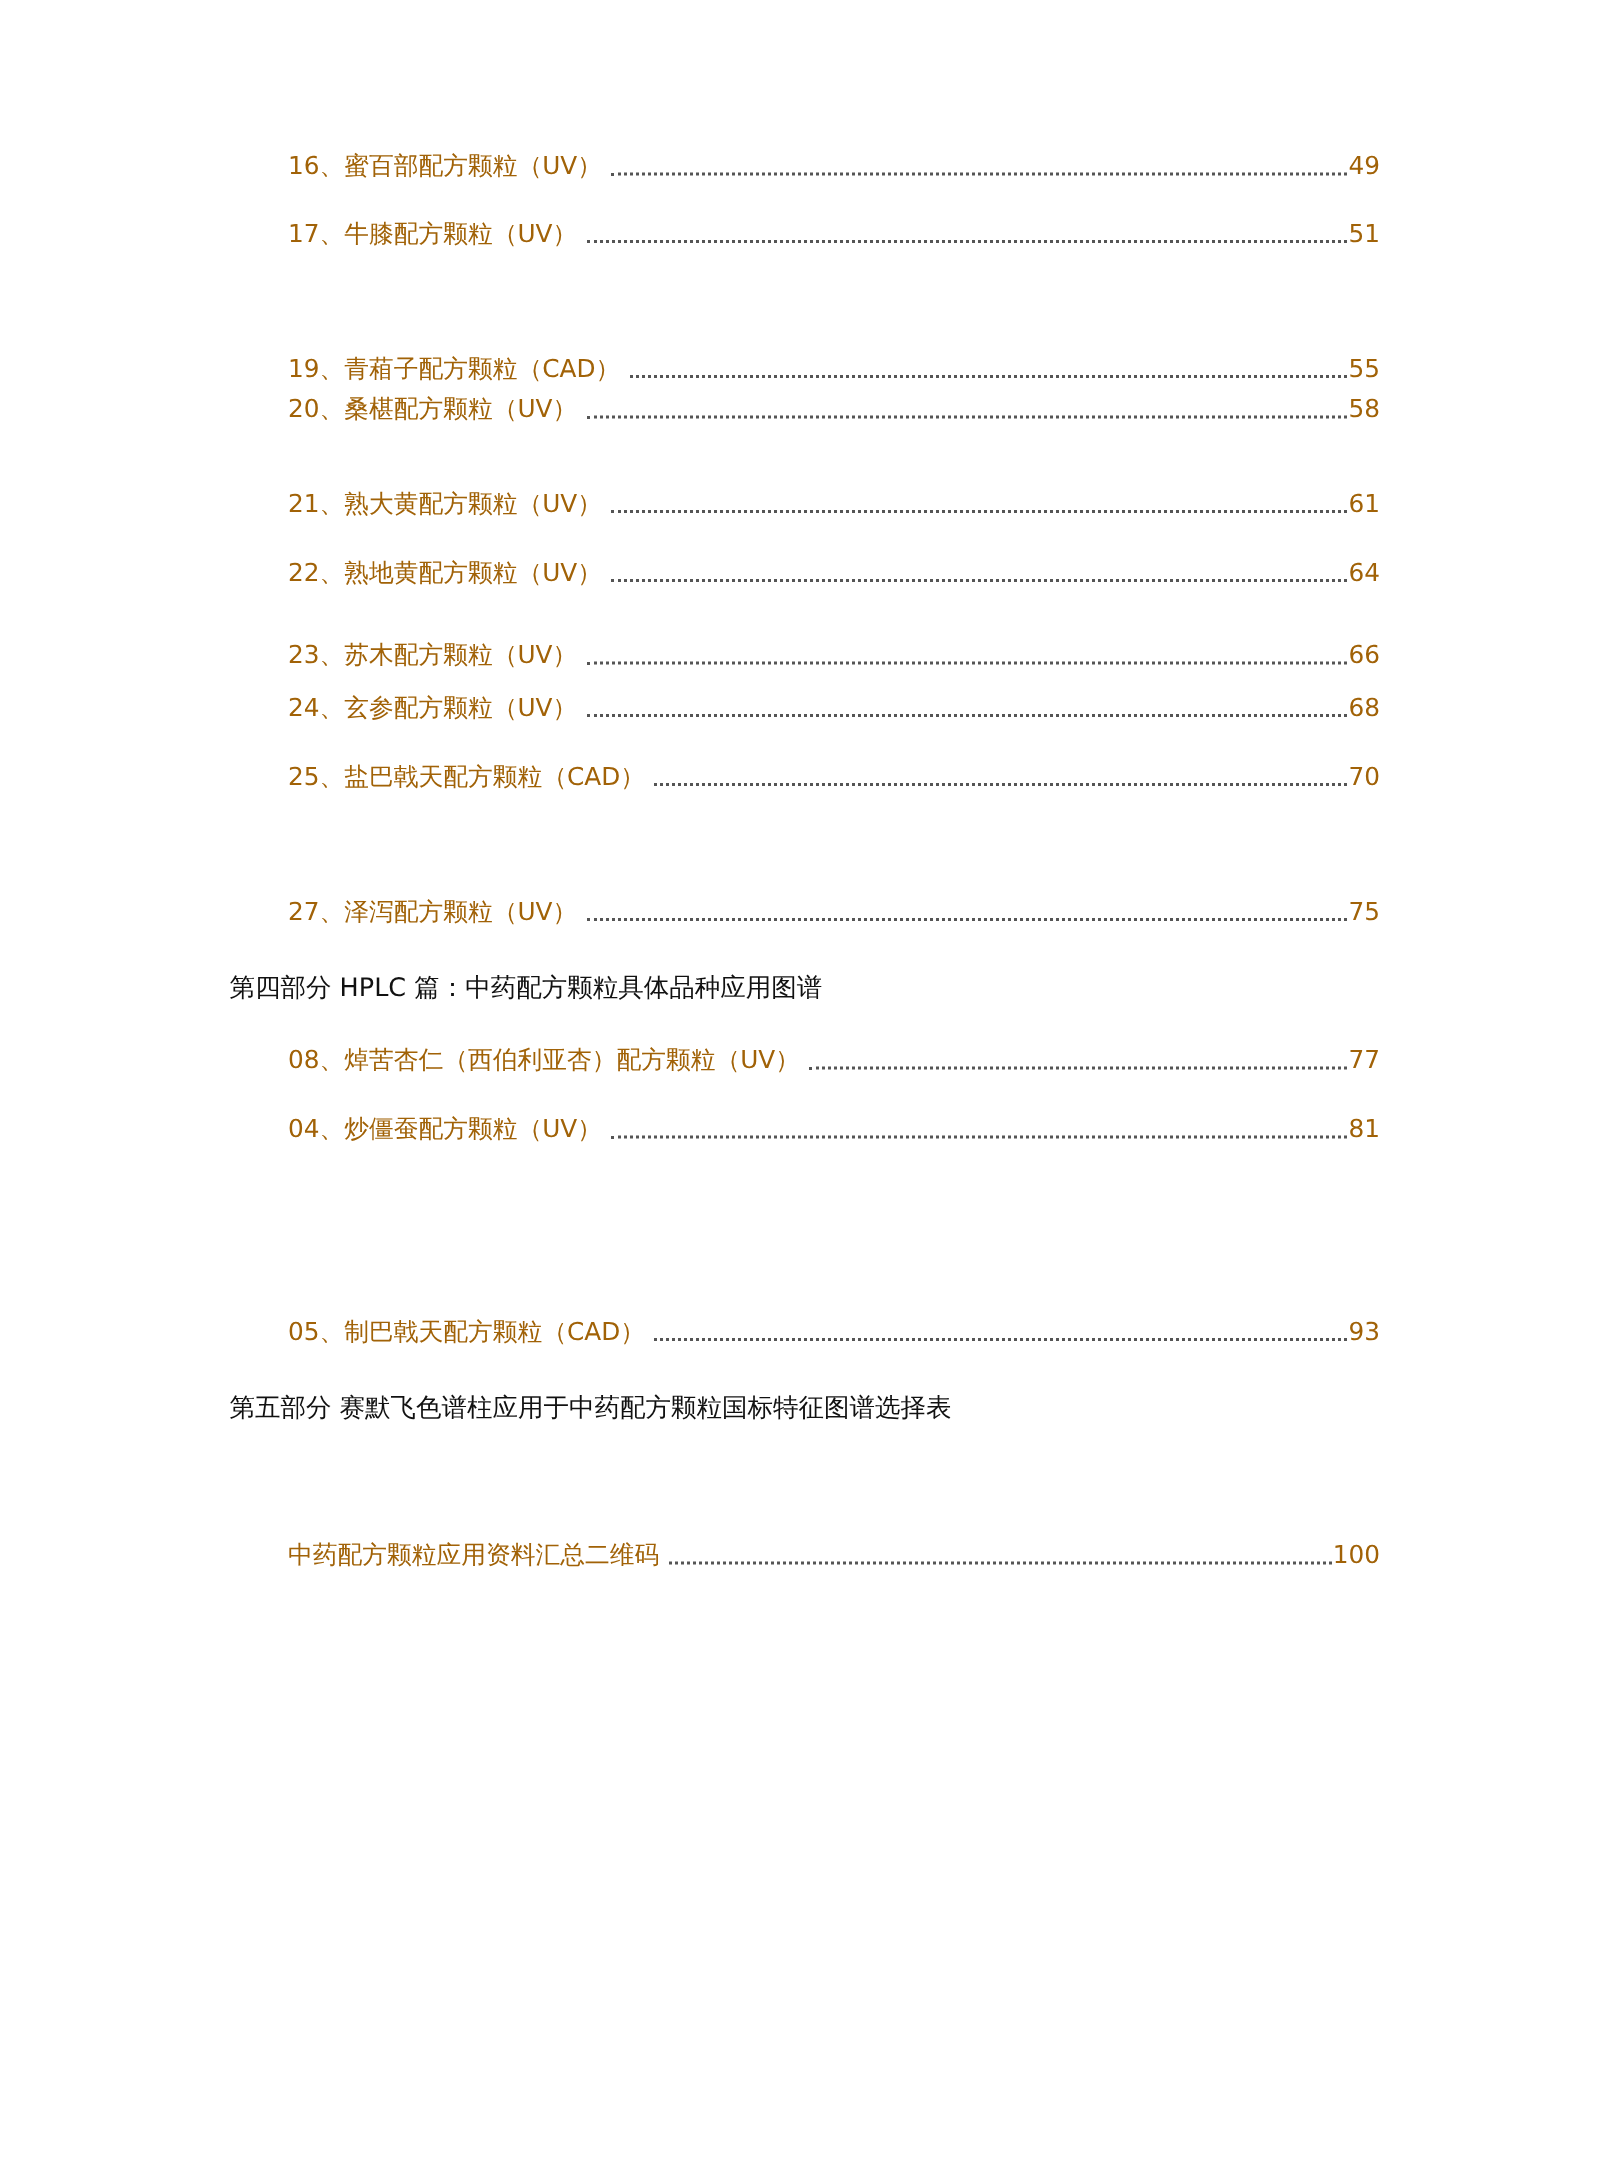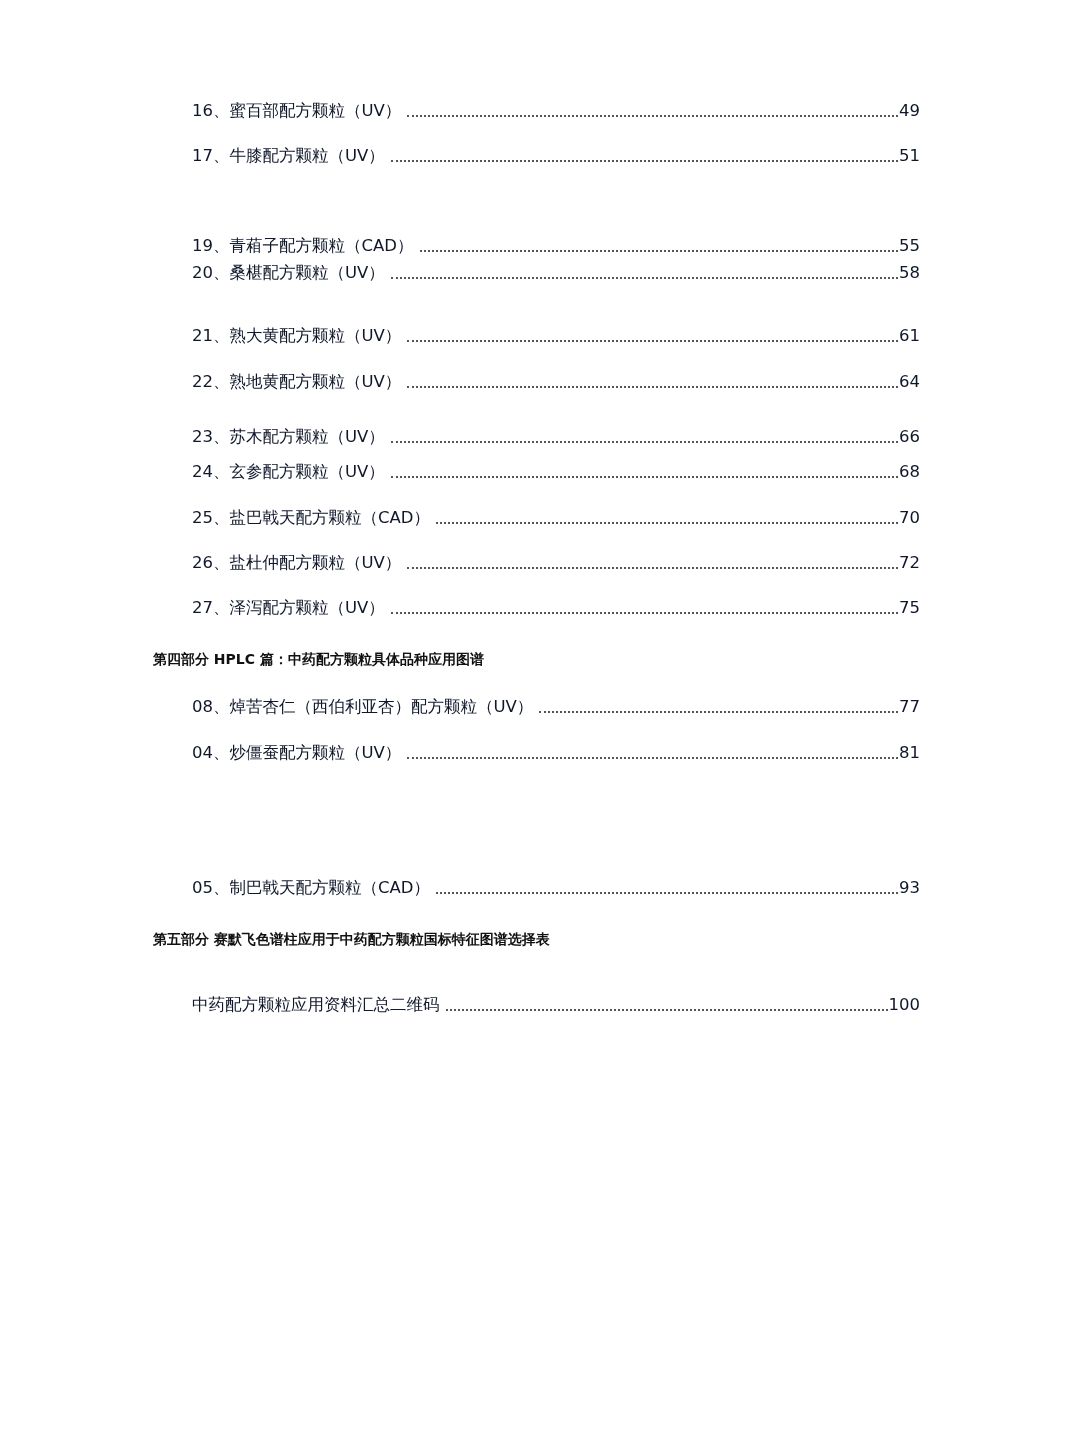--- a/index.html
+++ b/index.html
@@ -1,24 +1,24 @@
 <!DOCTYPE html>
 <html><head>
 <meta charset="utf-8">
 <style>
   html, body { margin: 0; padding: 0; background: #ffffff; }
   body { width: 1080px; height: 1440px; position: relative; overflow: hidden;
          font-family: "DejaVu Sans", "Liberation Sans", sans-serif; color: #333333; }
   .page { position: absolute; left: 0; top: 0; width: 1080px; height: 1440px; }
   .entry { position: absolute; left: 192px; width: 728px; height: 26px;
-           display: flex; align-items: flex-end; font-size: 16.5px; line-height: 26px; color: #0f172a; }
+           display: flex; align-items: flex-end; font-size: 16.5px; line-height: 26px; color: #a16207; }
   .entry .label { white-space: nowrap; flex: 0 0 auto; padding-right: 6px; }
   .entry .leader { flex: 1 1 auto; height: 0; border-bottom: 2px dotted #555; margin-bottom: 7px; }
   .entry .pg { flex: 0 0 auto; white-space: nowrap; padding-left: 1px; }
-  .heading { position: absolute; left: 153px; font-size: 14px; font-weight: bold; color: #111;
+  .heading { position: absolute; left: 153px; font-size: 17px; font-weight: normal; color: #111;
              white-space: nowrap; line-height: 26px; }
 </style>
 </head>
 <body>
 
 <div class="page">
 
   <div class="entry" style="top:98px">
       <span class="label">16、蜜百部配方颗粒（UV）</span>
       <span class="leader"></span>
@@ -57,25 +57,20 @@
   <div class="entry" style="top:459px">
       <span class="label">24、玄参配方颗粒（UV）</span>
       <span class="leader"></span>
       <span class="pg">68</span>
     </div>
   <div class="entry" style="top:505px">
       <span class="label">25、盐巴戟天配方颗粒（CAD）</span>
       <span class="leader"></span>
       <span class="pg">70</span>
     </div>
-  <div class="entry" style="top:550px">
-      <span class="label">26、盐杜仲配方颗粒（UV）</span>
-      <span class="leader"></span>
-      <span class="pg">72</span>
-    </div>
   <div class="entry" style="top:595px">
       <span class="label">27、泽泻配方颗粒（UV）</span>
       <span class="leader"></span>
       <span class="pg">75</span>
     </div>
 
   <div class="heading" style="top:646px">第四部分 HPLC 篇：中药配方颗粒具体品种应用图谱</div>
 
   <div class="entry" style="top:694px">
       <span class="label">08、焯苦杏仁（西伯利亚杏）配方颗粒（UV）</span>
@@ -88,19 +83,19 @@
       <span class="pg">81</span>
     </div>
   <div class="entry" style="top:875px">
       <span class="label">05、制巴戟天配方颗粒（CAD）</span>
       <span class="leader"></span>
       <span class="pg">93</span>
     </div>
 
   <div class="heading" style="top:926px">第五部分 赛默飞色谱柱应用于中药配方颗粒国标特征图谱选择表</div>
 
-  <div class="entry" style="top:992px">
+  <div class="entry" style="top:1024px">
       <span class="label">中药配方颗粒应用资料汇总二维码</span>
       <span class="leader"></span>
       <span class="pg">100</span>
     </div>
 
 </div>
 
 </body></html>

